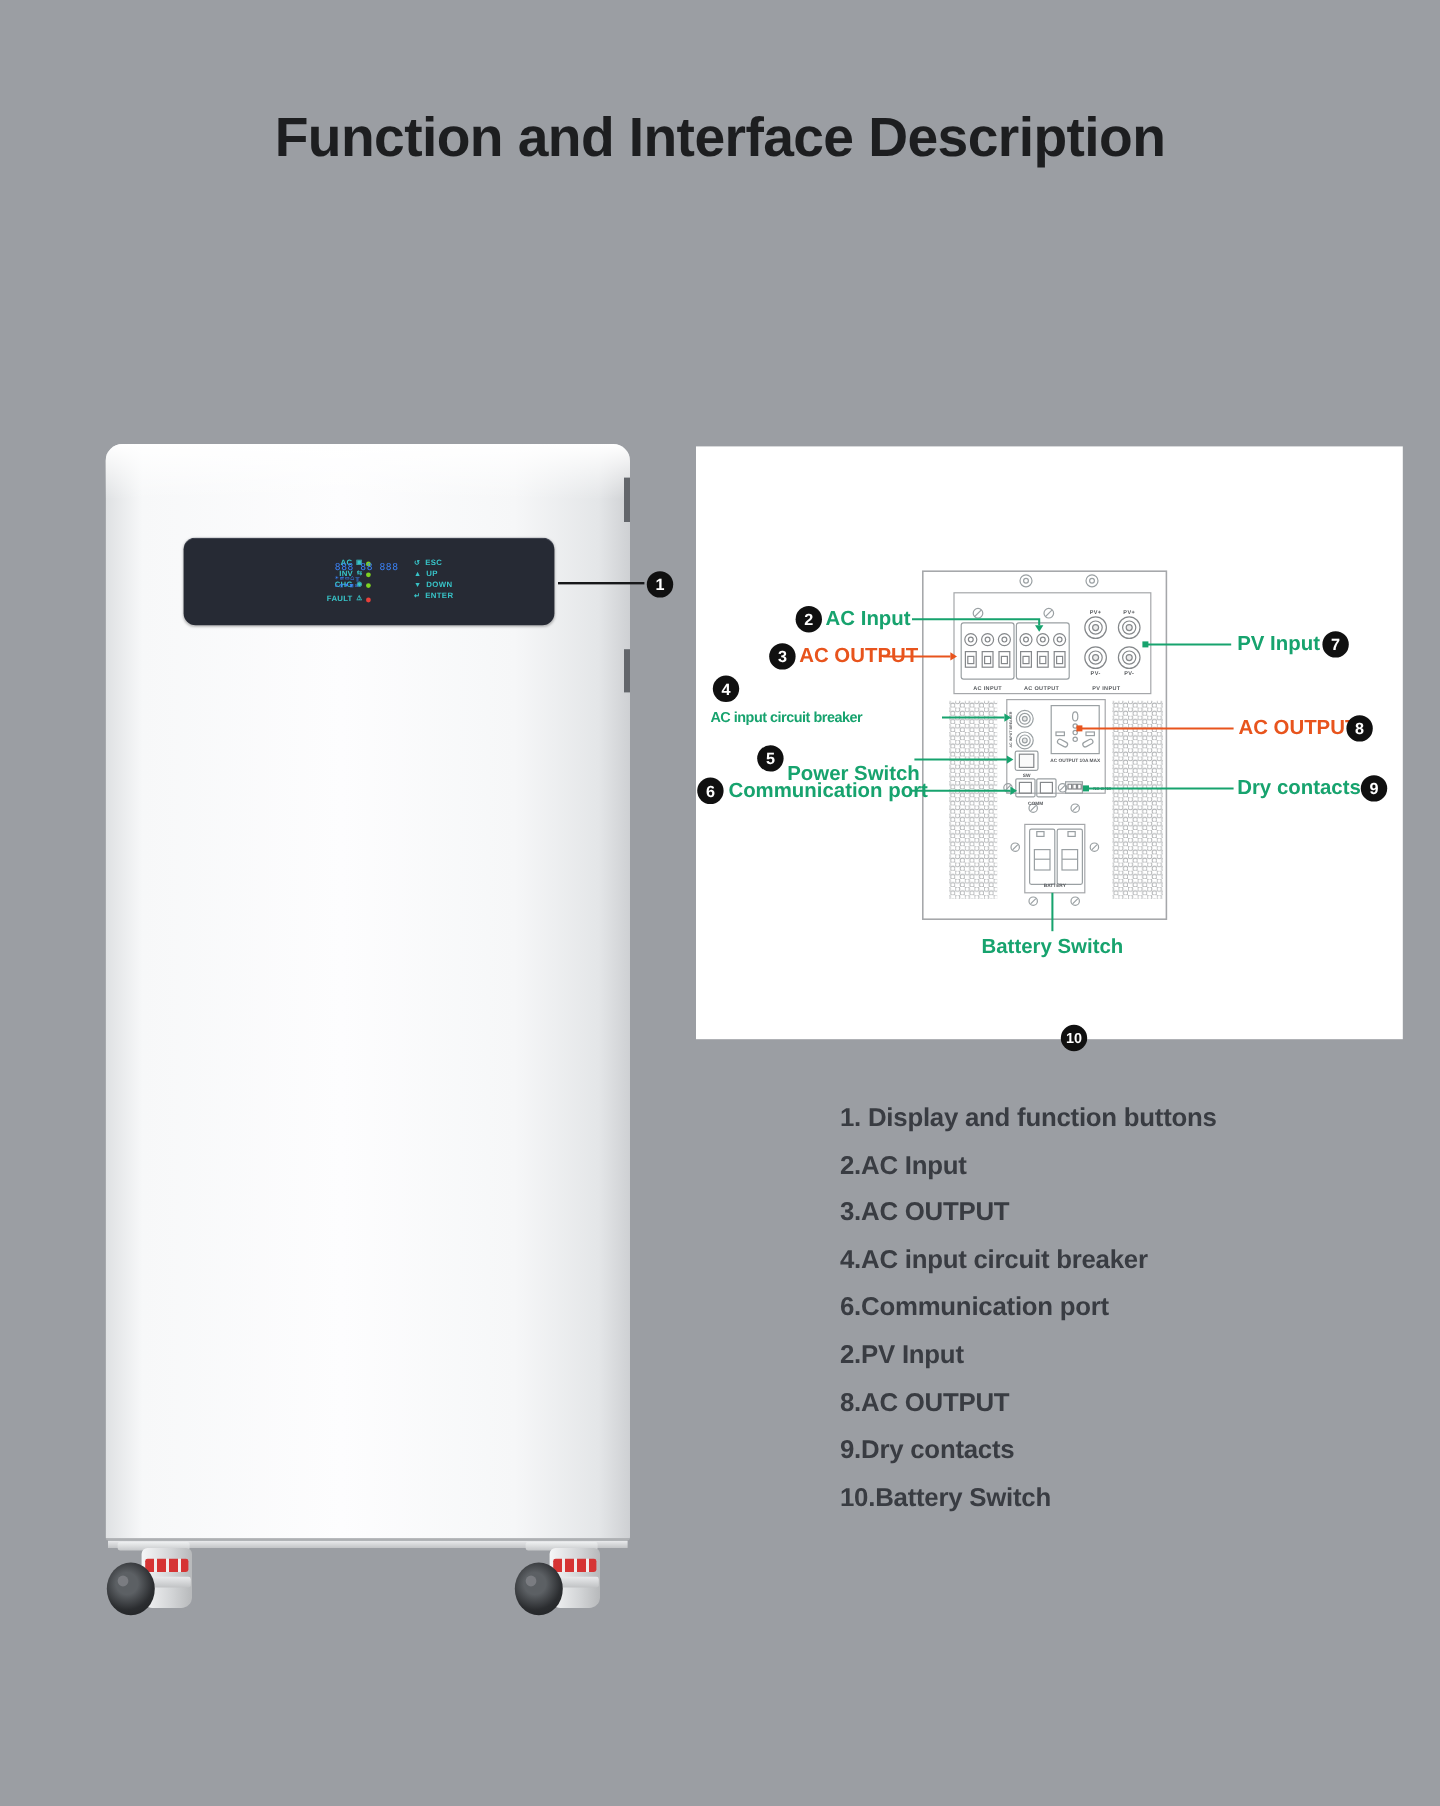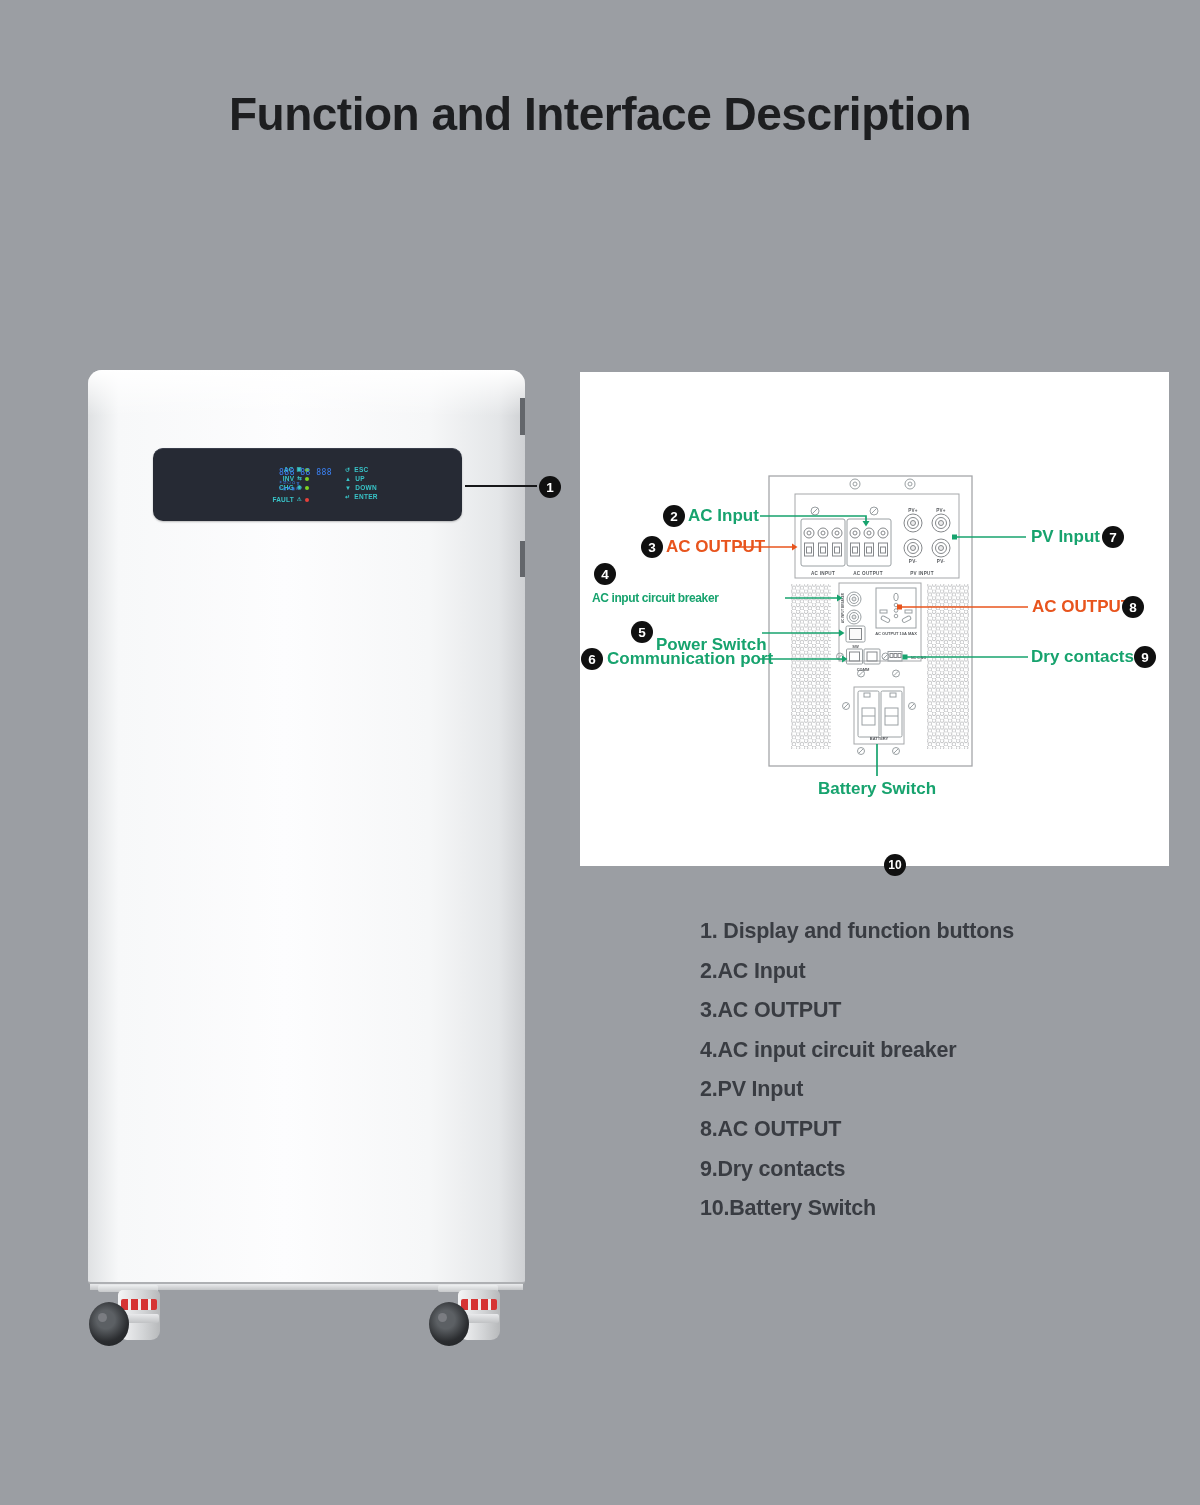--- a/index.html
+++ b/index.html
@@ -376,19 +376,20 @@
     <div class="badge b9">9</div>
     <span class="co-label green l10">Battery Switch</span>
     <div class="badge b10 b10p">10</div>
   </div>
 
   <div class="legend">
     <div class="legend-item">1. Display and function buttons</div>
     <div class="legend-item">2.AC Input</div>
     <div class="legend-item">3.AC OUTPUT</div>
     <div class="legend-item">4.AC input circuit breaker</div>
+    <div class="legend-item">6.Communication port</div>
     <div class="legend-item">2.PV Input</div>
     <div class="legend-item">8.AC OUTPUT</div>
     <div class="legend-item">9.Dry contacts</div>
     <div class="legend-item">10.Battery Switch</div>
   </div>
 
 </div>
 
 </body></html>

